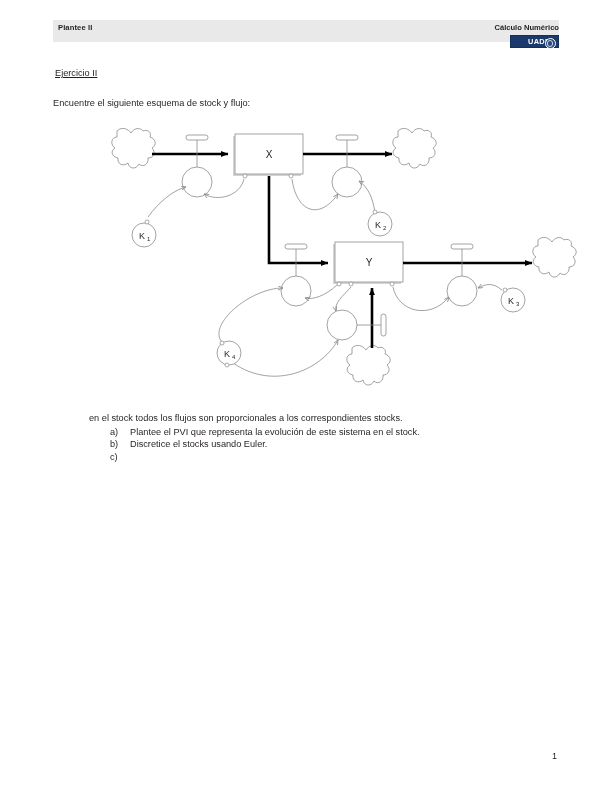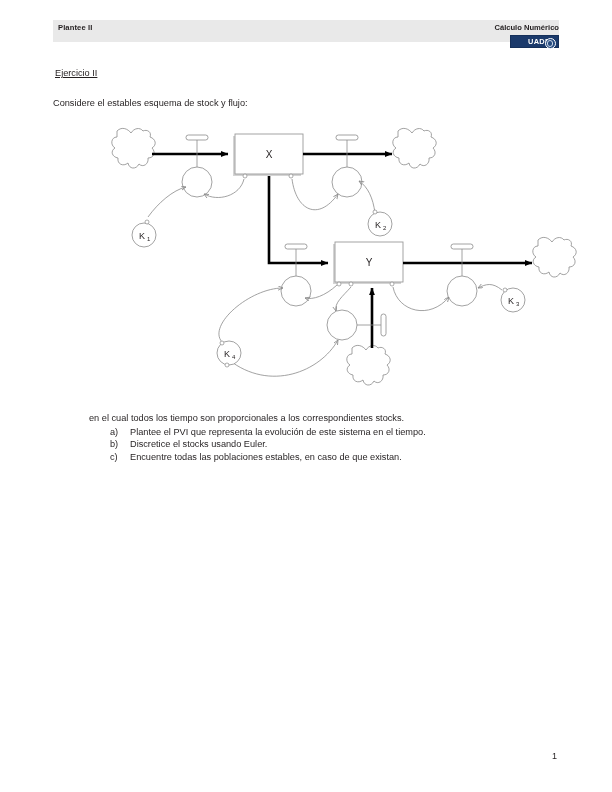--- a/index.html
+++ b/index.html
@@ -163,21 +163,21 @@
 
 <div class="header-band"></div>
 <div class="header-left">Plantee II</div>
 <div class="header-right">Cálculo Numérico</div>
 <div class="logo-box">
   <span class="logo-text">UADE</span>
   <span class="logo-emblem"></span>
 </div>
 
 <div class="ejercicio">Ejercicio II</div>
-<div class="intro">Considere el estables esquema de stock y flujo:</div>
+<div class="intro">Encuentre el siguiente esquema de stock y flujo:</div>
 
 <svg class="diagram" viewBox="0 0 612 792" xmlns="http://www.w3.org/2000/svg">
   <defs>
     <marker id="flowArrow" markerWidth="8" markerHeight="8" refX="7.2" refY="3" orient="auto" markerUnits="userSpaceOnUse">
       <path d="M0,0 L7.5,3 L0,6 z" fill="#000000"></path>
     </marker>
     <marker id="connArrow" markerWidth="6" markerHeight="6" refX="5" refY="2.2" orient="auto" markerUnits="userSpaceOnUse">
       <path d="M0,0 L5,2.2 L0,4.4" fill="none" stroke="#8a8a8a" stroke-width="0.8"></path>
     </marker>
   </defs>
@@ -306,30 +306,29 @@
 
   <g>
     <circle cx="229" cy="353" r="12" fill="#ffffff" stroke="#8a8a8a" stroke-width="0.8"></circle>
     <circle cx="222" cy="343" r="2" fill="#ffffff" stroke="#8a8a8a" stroke-width="0.7"></circle>
     <circle cx="227" cy="365" r="2" fill="#ffffff" stroke="#8a8a8a" stroke-width="0.7"></circle>
     <text class="k-label" x="224" y="357">K</text>
     <text class="k-sub" x="232" y="359">4</text>
   </g>
 </svg>
 
-<div class="closing">en el cual todos los tiempo son proporcionales a los correspondientes stocks.</div>
+<div class="closing">en el stock todos los flujos son proporcionales a los correspondientes stocks.</div>
 
 <div class="items">
   <div class="item-row">
     <span class="item-marker">a)</span>
-    <span>Plantee el PVI que representa la evolución de este sistema en el tiempo.</span>
+    <span>Plantee el PVI que representa la evolución de este sistema en el stock.</span>
   </div>
   <div class="item-row">
     <span class="item-marker">b)</span>
     <span>Discretice el stocks usando Euler.</span>
   </div>
   <div class="item-row">
     <span class="item-marker">c)</span>
-    <span>Encuentre todas las poblaciones estables, en caso de que existan.</span>
   </div>
 </div>
 
 <div class="page-number">1</div>
 
 </body></html>

